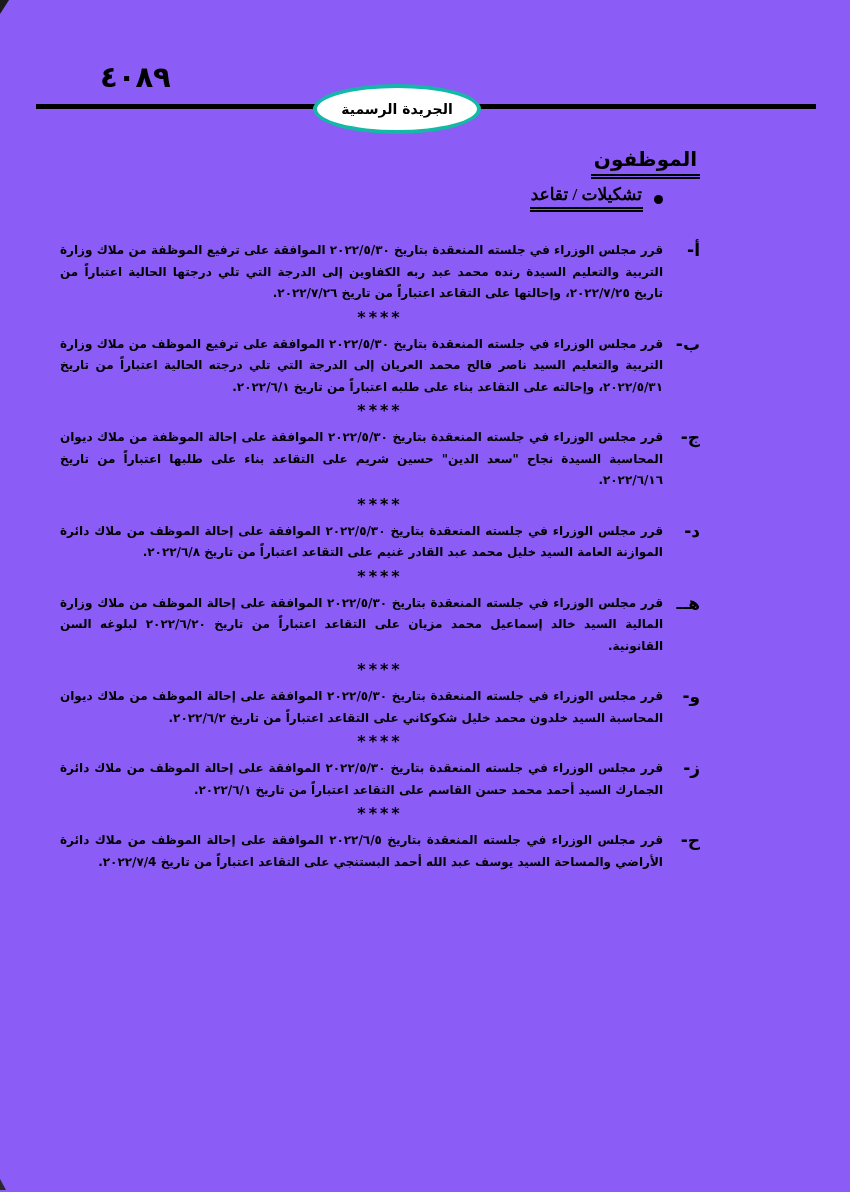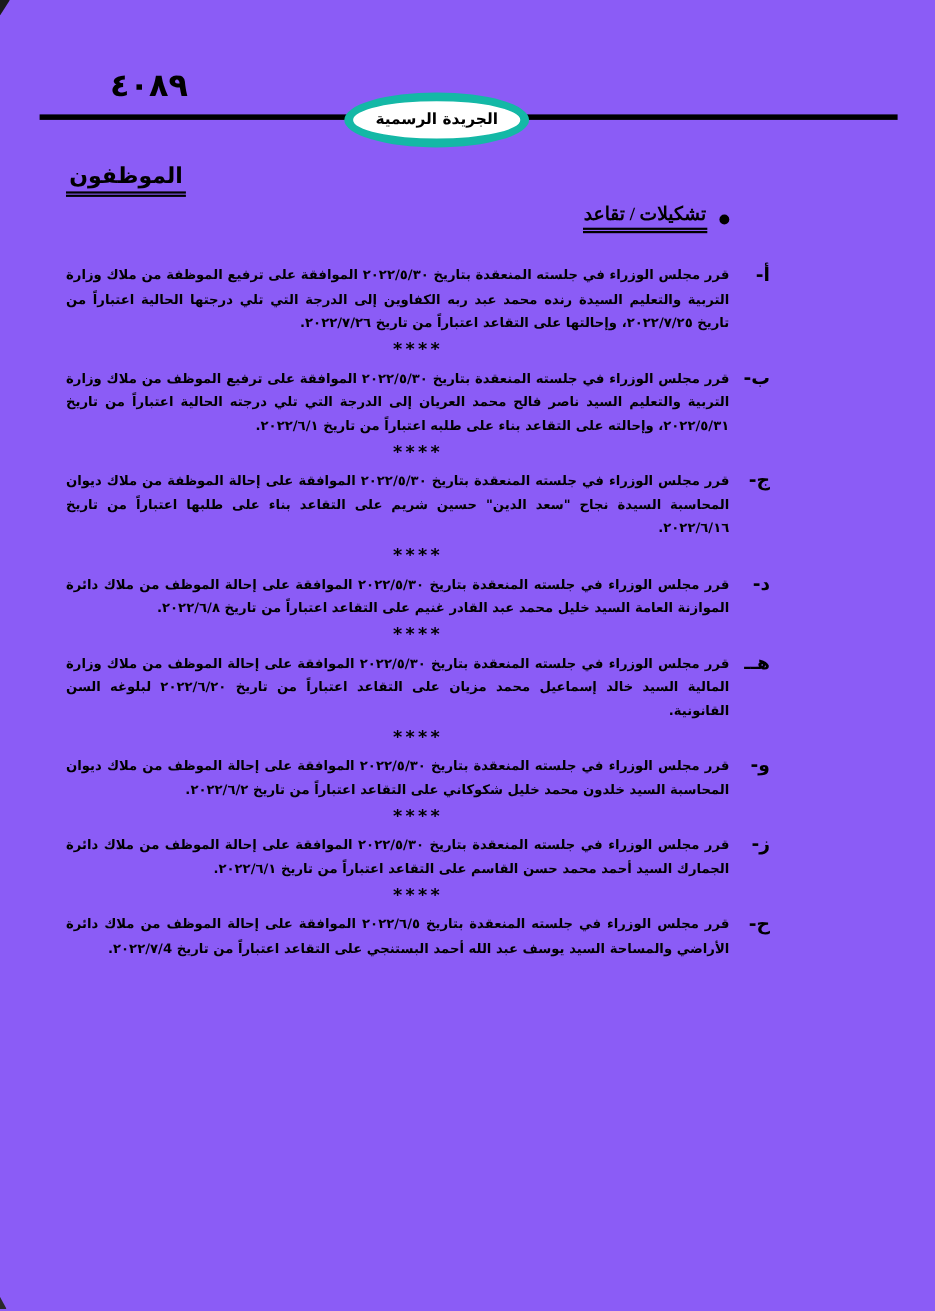--- a/index.html
+++ b/index.html
@@ -19,29 +19,29 @@
   
   .page-number{
     position:absolute;top:60px;left:100px;
     font-size:29px;letter-spacing:2px;
   }
   .rule{
     position:absolute;top:104px;left:36px;width:780px;height:5px;background:#000;z-index:1;
   }
   .seal{
     position:absolute;left:313px;top:84px;width:168px;height:50px;
-    box-sizing:border-box;border:8px solid #14b8a6;border-radius:50%;
+    box-sizing:border-box;border:4px solid #14b8a6;border-radius:50%;
     background:#fff;z-index:2;
     display:flex;align-items:center;justify-content:center;
     font-size:14px;
   }
 
   
   .title-wrap{
-    position:absolute;left:60px;top:147px;width:640px;text-align:left;z-index:1;
+    position:absolute;left:60px;top:147px;width:640px;text-align:right;z-index:1;
   }
   .title{
     display:inline-block;font-size:20px;
     border-bottom:5px double #000;padding:0 3px 3px 3px;
   }
 
   
   .section-row{
     position:absolute;top:184px;right:187px;
     direction:rtl;display:flex;align-items:center;gap:11px;font-family:Liberation Serif, serif;

